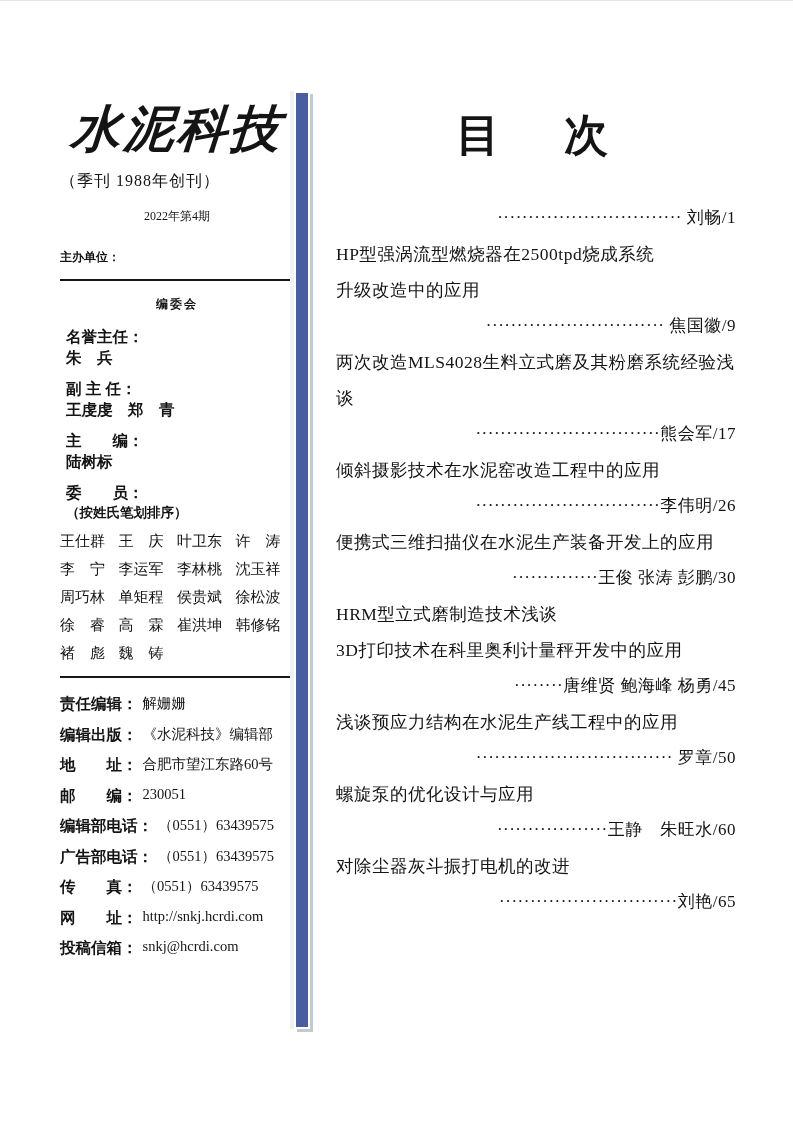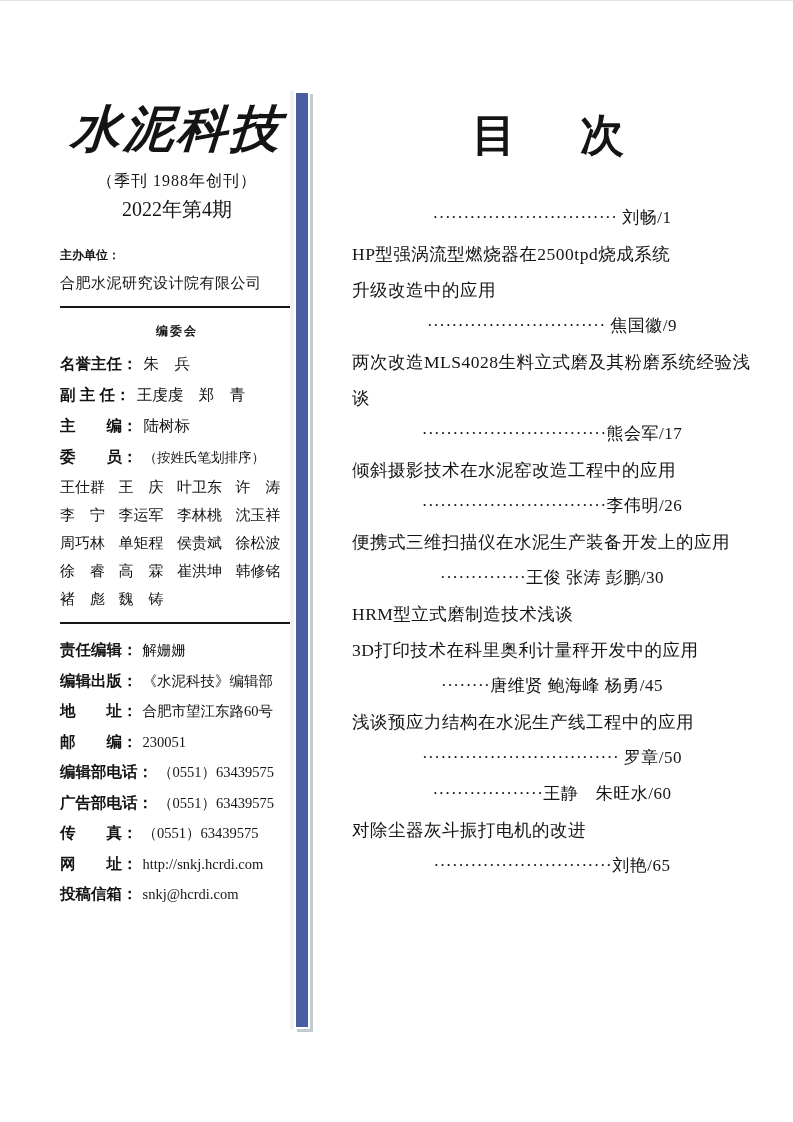--- a/index.html
+++ b/index.html
@@ -19,99 +19,98 @@
     position:absolute; left:60px; top:98px; width:234px;
   }
   .journal-title {
     font-family:"DejaVu Serif", serif;
     font-weight:bold; font-style:italic;
     font-size:50px; letter-spacing:3px;
     text-align:center; line-height:1.2;
     transform:skewX(-4deg);
   }
   .journal-subtitle {
-    margin-top:12px; text-align:center;
+    margin-top:12px; text-align:left;
     font-size:16px; letter-spacing:1px;
   }
   .journal-issue {
-    margin-top:4px; text-align:center;
-    font-size:20px;
+    margin-top:16px; text-align:center;
+    font-size:12px;
   }
   .org-label {
     margin-top:24px;
     font-family:"Liberation Sans", sans-serif;
     font-weight:bold; font-size:12px;
   }
   .org-name { margin-top:10px; font-size:15px; letter-spacing:0.5px; }
   .rule {
     border:none; border-top:2px solid #161616;
     margin-top:13px; width:100%;
   }
   .board-heading {
     margin-top:15px; text-align:center;
     font-family:"Liberation Sans", sans-serif;
     font-weight:bold; font-size:12px; letter-spacing:2px;
   }
   .roles { margin-top:14px; }
-  .role-row { display:flex; align-items:baseline; margin-bottom:10px; }
+  .role-row { display:flex; align-items:baseline; margin-bottom:10px;flex-direction:column; }
   .role-label {
     font-family:"Liberation Sans", sans-serif;
     font-weight:bold; font-size:15.5px; white-space:pre;
   }
-  .role-value { font-size:15.5px; margin-left:6px; white-space:pre; }
+  .role-value { font-size:15.5px; margin-left:6px; white-space:pre;font-weight:bold; }
   .role-note  { font-size:13.5px; }
   .member-grid {
     margin-top:6px;
     display:grid; grid-template-columns:repeat(4,1fr);
     row-gap:9px; font-size:15px;
   }
   .member-name { white-space:pre; }
   .pub-list { margin-top:16px; }
-  .pub-row { display:flex; align-items:center; margin-bottom:9.5px; }
+  .pub-row { display:flex; align-items:flex-start; margin-bottom:9.5px; }
   .pub-label {
     font-family:"Liberation Sans", sans-serif;
     font-weight:bold; font-size:15.5px; white-space:pre;
   }
   .pub-value { font-size:14.5px; margin-left:5px; white-space:pre; }
   
   .divider-bar {
     position:absolute; left:294px; top:90px;
     width:16px; height:938px;
     background:#4a5ca2;
     border:2px solid #ffffff;
     box-shadow:3px 3px 0 0 #c2cad2, -4px 0 0 0 #f1f1f1;
   }
   
-  .right-col { position:absolute; left:352px; top:106px; width:402px; }
+  .right-col { position:absolute; left:336px; top:106px; width:402px; }
   .toc-heading {
     font-family:"DejaVu Serif", serif;
     font-weight:bold; font-size:44px;
     text-align:center; letter-spacing:10px;
     line-height:1.25;
   }
   .toc-list { margin-top:38px; }
   .toc-line { font-size:17.5px; line-height:36px; letter-spacing:0.5px; white-space:pre-wrap; }
   .toc-byline {
     font-size:17px; line-height:36px;
-    text-align:center; padding-right:2px;
+    text-align:right; padding-right:2px;
     letter-spacing:0.5px; white-space:pre;
   }
 </style>
 </head>
 <body>
 
 <div class="page">
 
   <div class="left-col">
     <div class="journal-title">水泥科技</div>
     <div class="journal-subtitle">（季刊  1988年创刊）</div>
     <div class="journal-issue">2022年第4期</div>
 
     <div class="org-label">主办单位：</div>
-    <div class="org-name">合肥水泥研究设计院有限公司</div>
 
     <hr class="rule">
 
     <div class="board-heading">编委会</div>
 
     <div class="roles" id="roles">
         <div class="role-row">
           <div class="role-label">名誉主任：</div>
           <div class="role-value">朱　兵</div>
         </div>
@@ -222,20 +221,21 @@
         </div>
         <div class="toc-entry">
           <div class="toc-line">3D打印技术在科里奥利计量秤开发中的应用</div>
           <div class="toc-byline">········唐维贤 鲍海峰 杨勇/45</div>
         </div>
         <div class="toc-entry">
           <div class="toc-line">浅谈预应力结构在水泥生产线工程中的应用</div>
           <div class="toc-byline">································ 罗章/50</div>
         </div>
         <div class="toc-entry">
+          <div class="toc-line">螺旋泵的优化设计与应用</div>
           <div class="toc-byline">··················王静　朱旺水/60</div>
         </div>
         <div class="toc-entry">
           <div class="toc-line">对除尘器灰斗振打电机的改进</div>
           <div class="toc-byline">·····························刘艳/65</div>
         </div>
       </div>
   </div>
 
 </div>

